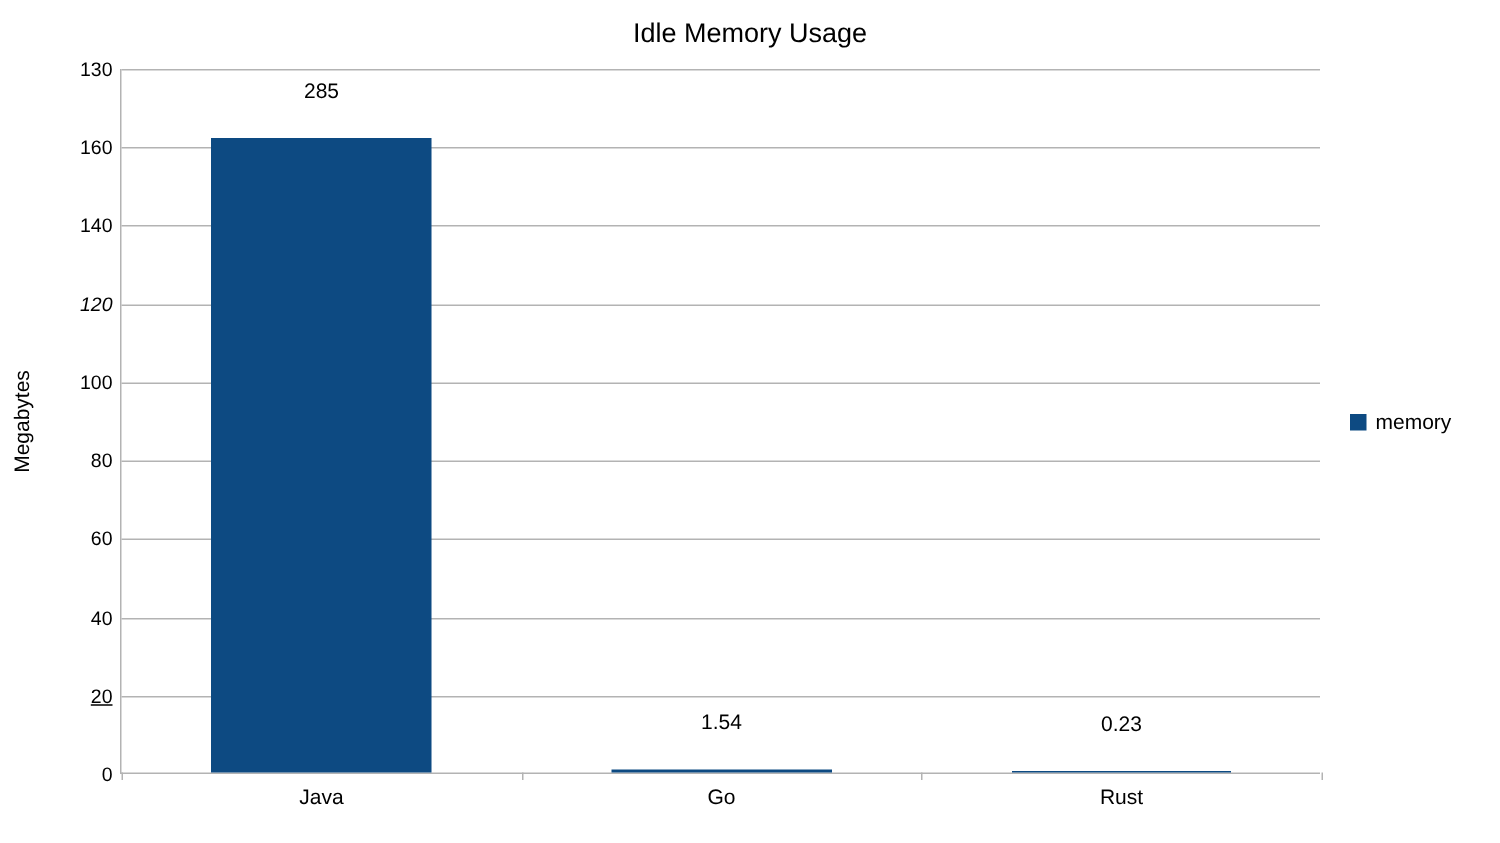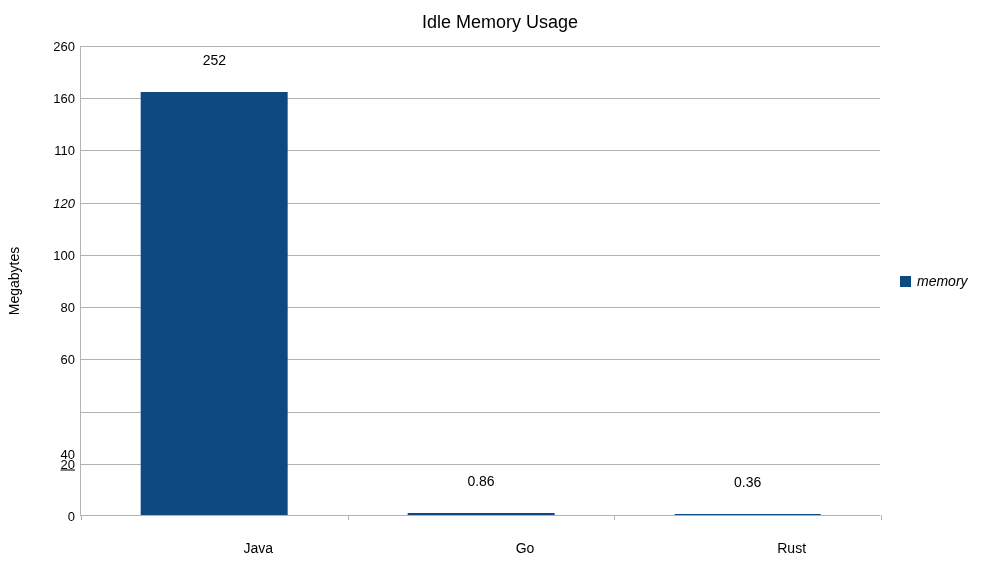--- a/index.html
+++ b/index.html
@@ -61,25 +61,24 @@
     right: 100%;
     transform: translateY(-50%);
     padding-right: 6px;
     font-size: 13px;
     text-align: right;
     white-space: nowrap;
   }
   .xtick {
     position: absolute;
     top: 100%;
-    padding-top: 25px;
+    padding-top: 8px;
     font-size: 14px;
     transform: translateX(-50%);
     white-space: nowrap;
-    margin-left: 44px;
   }
   .xtick-mark {
     position: absolute;
     top: 100%;
     width: 0;
     height: 5px;
     border-left: 1px solid #b3b3b3;
   }
   .bar {
     position: absolute;
@@ -99,21 +98,20 @@
     left: 900px;
     top: 0;
     height: 562px;
     display: flex;
     align-items: center;
   }
   .legend-inner {
     display: flex;
     align-items: center;
     font-size: 14px;
-    font-style: italic;
   }
   .legend-swatch {
     width: 11px;
     height: 11px;
     background: #0d4a82;
     margin-right: 6px;
   }
 </style>
 </head>
 <body>
@@ -124,45 +122,45 @@
 
   <div class="ylabel">
     <span>Megabytes</span>
   </div>
 
   <div class="plot" id="plot">
       <div class="ytick" style="top: 470px;">0</div>
       <div class="grid-line" style="top: 417.778px;"></div>
       <div class="ytick" style="top: 417.778px; text-decoration: underline;">20</div>
       <div class="grid-line" style="top: 365.556px;"></div>
-      <div class="ytick" style="top: 365.556px; margin-top: 42px;">40</div>
+      <div class="ytick" style="top: 365.556px;">40</div>
       <div class="grid-line" style="top: 313.333px;"></div>
       <div class="ytick" style="top: 313.333px;">60</div>
       <div class="grid-line" style="top: 261.111px;"></div>
       <div class="ytick" style="top: 261.111px;">80</div>
       <div class="grid-line" style="top: 208.889px;"></div>
       <div class="ytick" style="top: 208.889px; text-align: center;">100</div>
       <div class="grid-line" style="top: 156.667px;"></div>
       <div class="ytick" style="top: 156.667px; font-style: italic;">120</div>
       <div class="grid-line" style="top: 104.444px;"></div>
-      <div class="ytick" style="top: 104.444px;">110</div>
+      <div class="ytick" style="top: 104.444px;">140</div>
       <div class="grid-line" style="top: 52.2222px;"></div>
       <div class="ytick" style="top: 52.2222px;">160</div>
       <div class="grid-line" style="top: 0px;"></div>
-      <div class="ytick" style="top: 0px;">260</div>
+      <div class="ytick" style="top: 0px;">130</div>
       <div class="bar" style="left: 133.333px; width: 146.667px; height: 423px; background: rgb(13, 74, 130);"></div>
-      <div class="bar-label" style="left: 133.333px; bottom: 423px;">252</div>
+      <div class="bar-label" style="left: 133.333px; bottom: 423px;">285</div>
       <div class="xtick" style="left: 133.333px;">Java</div>
       <div class="xtick-mark" style="left: 266.667px;"></div>
       <div class="bar" style="left: 400px; width: 146.667px; height: 2.24556px; background: rgb(13, 74, 130);"></div>
-      <div class="bar-label" style="left: 400px; bottom: 2.24556px;">0.86</div>
+      <div class="bar-label" style="left: 400px; bottom: 2.24556px;">1.54</div>
       <div class="xtick" style="left: 400px;">Go</div>
       <div class="xtick-mark" style="left: 533.333px;"></div>
       <div class="bar" style="left: 666.667px; width: 146.667px; height: 0.94px; background: rgb(13, 74, 130);"></div>
-      <div class="bar-label" style="left: 666.667px; bottom: 0.94px;">0.36</div>
+      <div class="bar-label" style="left: 666.667px; bottom: 0.94px;">0.23</div>
       <div class="xtick" style="left: 666.667px; text-align: center;">Rust</div>
       <div class="xtick-mark" style="left: 800px;"></div>
       <div class="xtick-mark" style="left: 0px;"></div>
     </div>
 
   <div class="legend">
     <div class="legend-inner">
       <div class="legend-swatch"></div>
       <span>memory</span>
     </div>

